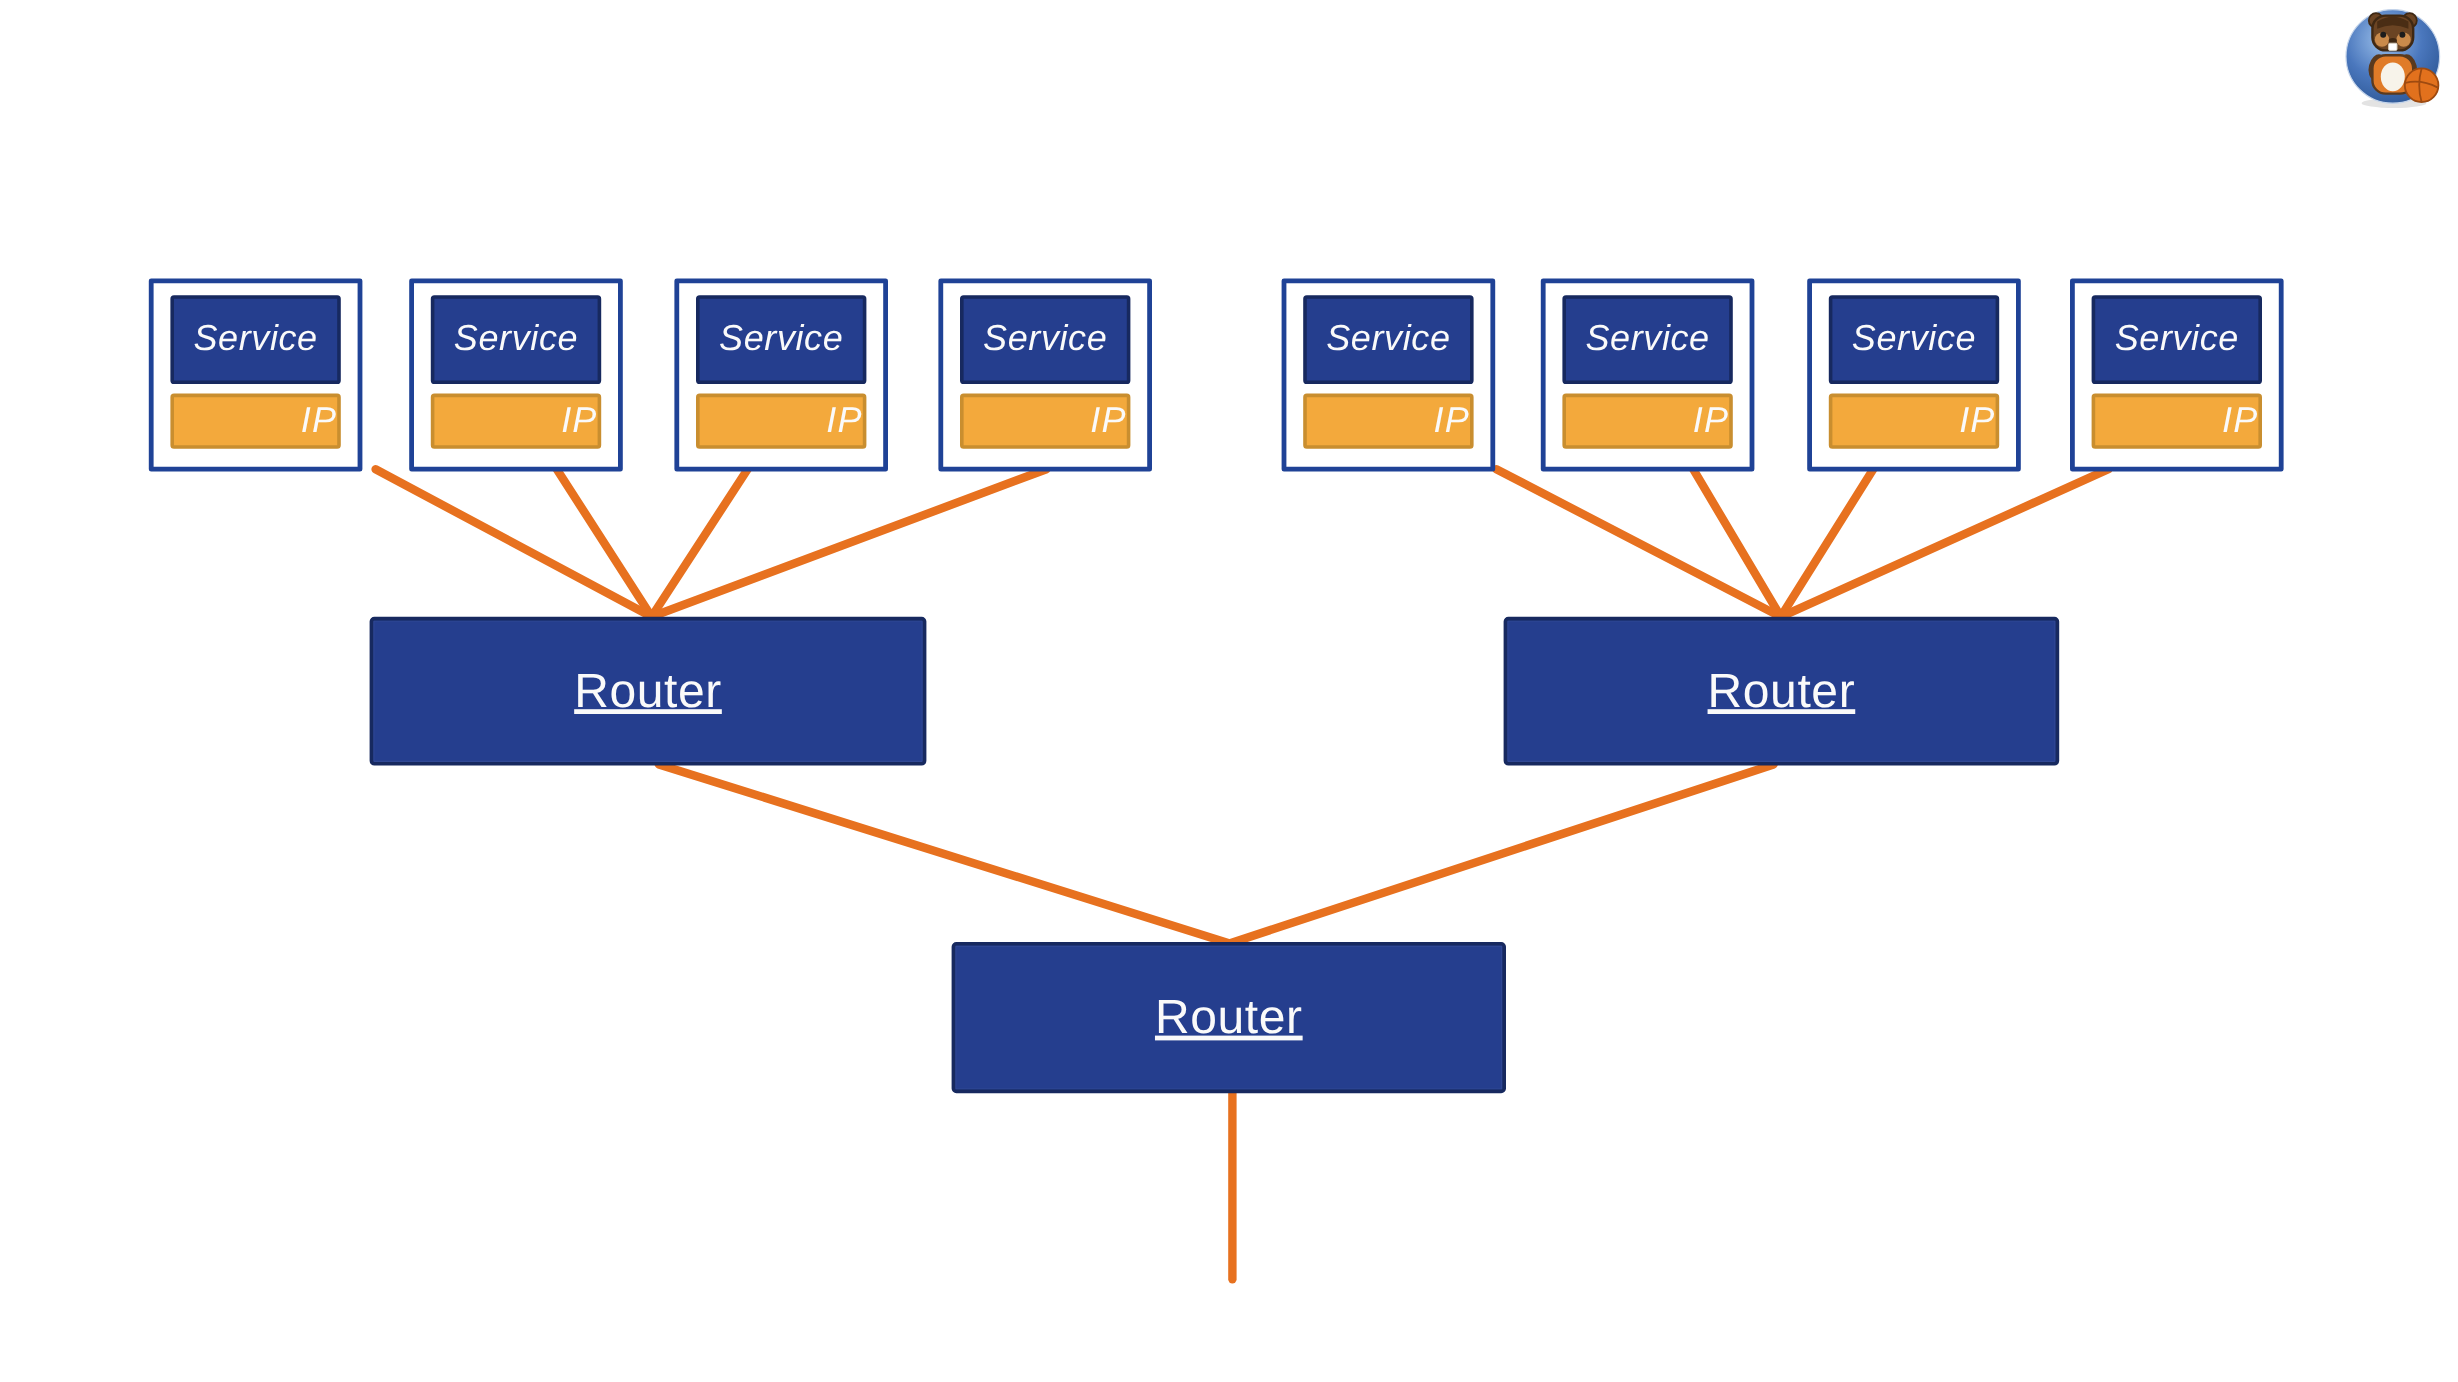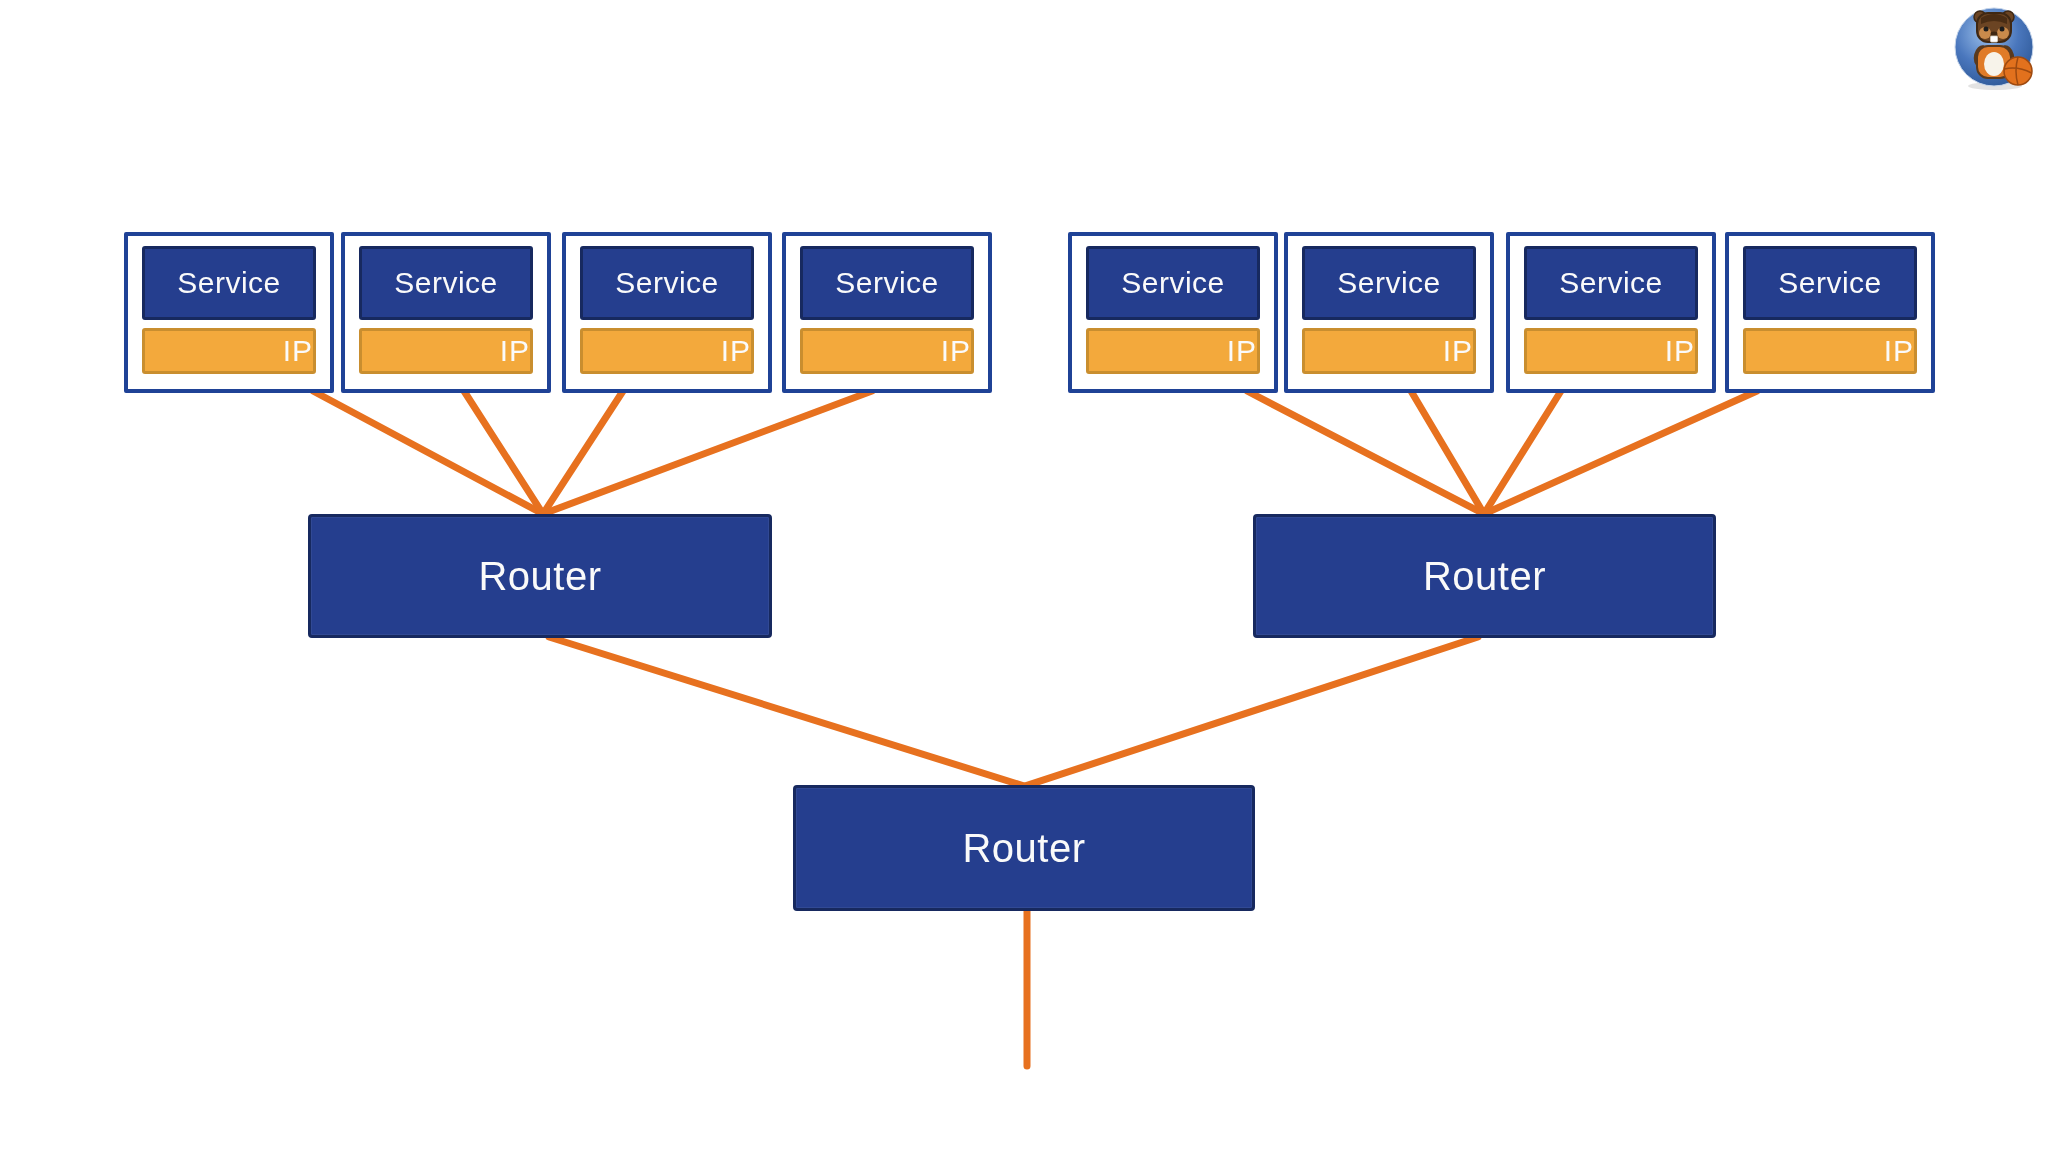--- a/index.html
+++ b/index.html
@@ -15,44 +15,46 @@
   *{box-sizing:border-box;margin:0;padding:0;}
   html,body{width:2048px;height:1152px;background:var(--background);overflow:hidden;}
   body{font-family:"Liberation Sans","DejaVu Sans",sans-serif;}
 
   .canvas{position:relative;width:2048px;height:1152px;background:var(--background);}
 
   .wires{position:absolute;left:0;top:0;width:2048px;height:1152px;z-index:1;}
   .wire{stroke:var(--connector-orange);stroke-width:7;stroke-linecap:round;fill:none;}
 
   .service-card{
-    position:absolute;top:232px;width:210px;height:161px;z-index:2;
+    position:absolute;top:232px;width:178px;height:161px;z-index:2;
     background:#ffffff;border:4px solid var(--card-border-blue);border-radius:2px;
     display:flex;flex-direction:column;align-items:center;
     padding:10px 14px 15px 14px;
+    font-style:italic;
   }
   .service-box{
     width:100%;height:74px;flex:none;
     background:var(--node-blue);border:3px solid var(--node-blue-border);border-radius:3px;
     display:flex;align-items:center;justify-content:center;
     color:var(--label-text);font-size:30px;letter-spacing:.5px;
   }
   .ip-box{
     width:100%;height:46px;flex:none;margin-top:8px;
     background:var(--ip-orange);border:3px solid var(--ip-orange-border);border-radius:3px;
     display:flex;align-items:center;justify-content:flex-end;
     color:var(--label-text);font-size:30px;letter-spacing:1px;
   }
 
   .router-box{
     position:absolute;z-index:2;
     background:var(--node-blue);border:3px solid var(--node-blue-border);border-radius:4px;
     display:flex;align-items:center;justify-content:center;
     color:var(--label-text);font-size:40px;letter-spacing:.5px;
     box-shadow:inset 0 0 0 1px rgba(255,255,255,.06);
+    text-decoration:underline;
   }
   .router-left{left:308px;top:514px;width:464px;height:124px;}
   .router-right{left:1253px;top:514px;width:463px;height:124px;}
   .router-core{left:793px;top:785px;width:462px;height:126px;}
 
   .mascot{position:absolute;left:1951px;top:4px;width:88px;height:88px;z-index:3;}
 </style>
 </head>
 <body>
 

